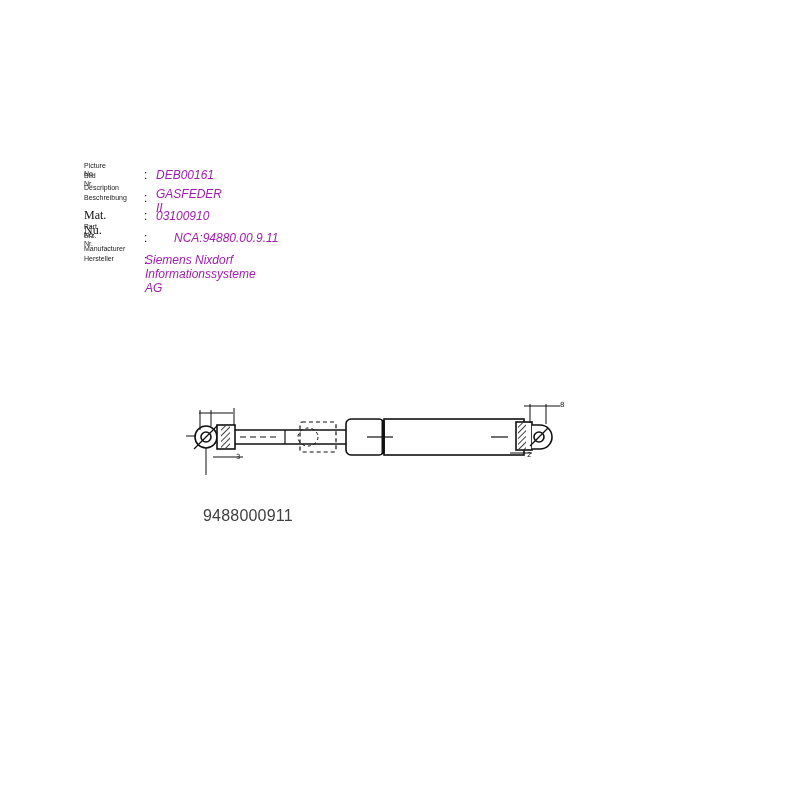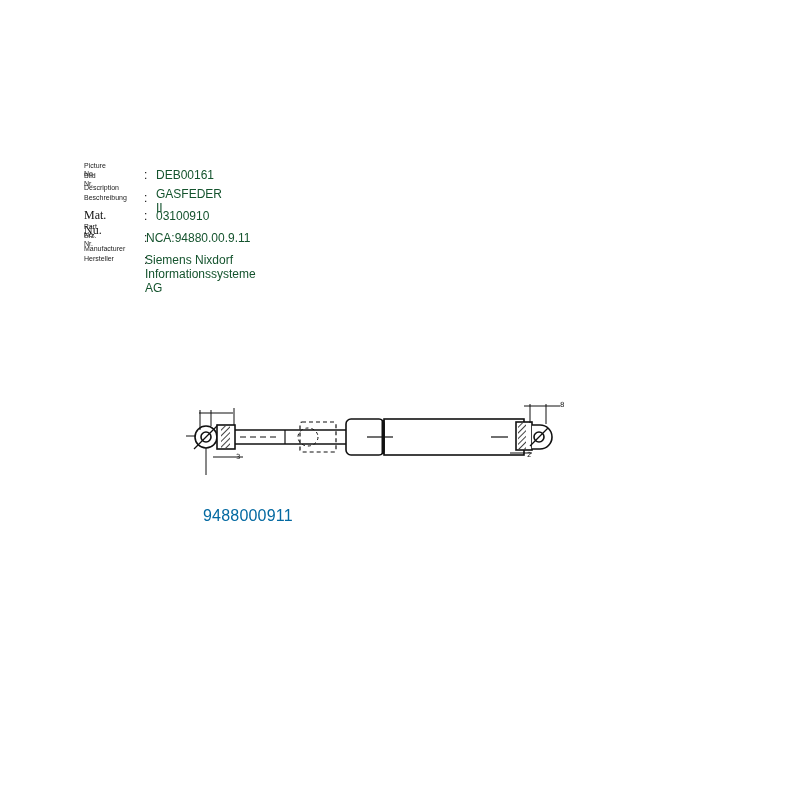--- a/index.html
+++ b/index.html
@@ -2,23 +2,23 @@
 <html><head>
   <meta charset="utf-8">
   <style>
     html, body { margin: 0; padding: 0; background: #ffffff; }
     body { width: 800px; height: 800px; position: relative; overflow: hidden;
            font-family: "Liberation Sans", sans-serif; color: #111; }
     .info { position: absolute; left: 84px; top: 160px; }
     .lbl-small { font-size: 7px; line-height: 8px; color: #222; position: absolute; left: 0; }
     .lbl-big { font-size: 12px; position: absolute; left: 0; color: #111; }
     .colon { position: absolute; font-size: 12px; color: #111; }
-    .val { position: absolute; font-size: 12px; color: #14532d; }
+    .val { position: absolute; font-size: 12px; color: #a21caf; font-style: italic; }
     .drawing { position: absolute; left: 0; top: 0; }
-    .partno { position: absolute; left: 203px; top: 507px; font-size: 16px; color: #0369a1; letter-spacing: 0.2px; }
+    .partno { position: absolute; left: 203px; top: 507px; font-size: 16px; color: #404040; letter-spacing: 0.2px; }
   </style>
 </head>
 <body>
 
 <div class="info">
 
   <div class="lbl-small" style="top:2px;">Picture No.</div>
   <div class="lbl-small" style="top:12px;">Bild Nr.</div>
   <div class="colon" style="left:60px; top:8px;">:</div>
   <div class="val" style="left:72px; top:8px;">DEB00161</div>
@@ -28,21 +28,21 @@
   <div class="colon" style="left:60px; top:31px;">:</div>
   <div class="val" style="left:72px; top:27px;">GASFEDER II</div>
 
   <div class="lbl-big" style="top:48px;font-family:Liberation Serif, serif;">Mat. Nu.</div>
   <div class="colon" style="left:60px; top:49px;">:</div>
   <div class="val" style="left:72px; top:49px;">03100910</div>
 
   <div class="lbl-small" style="top:63px;">Part. No.</div>
   <div class="lbl-small" style="top:72px;">Erz. Nr.</div>
   <div class="colon" style="left:60px; top:71px;">:</div>
-  <div class="val" style="left:62px; top:71px;">NCA:94880.00.9.11</div>
+  <div class="val" style="left:90px; top:71px;">NCA:94880.00.9.11</div>
 
   <div class="lbl-small" style="top:85px;">Manufacturer</div>
   <div class="lbl-small" style="top:95px;">Hersteller</div>
   <div class="colon" style="left:60px; top:93px;">:</div>
   <div class="val" style="left:61px; top:93px;">Siemens Nixdorf Informationssysteme AG</div>
 </div>
 
 <svg class="drawing" width="800" height="800" viewBox="0 0 800 800">
   <defs>
     <pattern id="hatch" width="4" height="4" patternUnits="userSpaceOnUse" patternTransform="rotate(45)">

